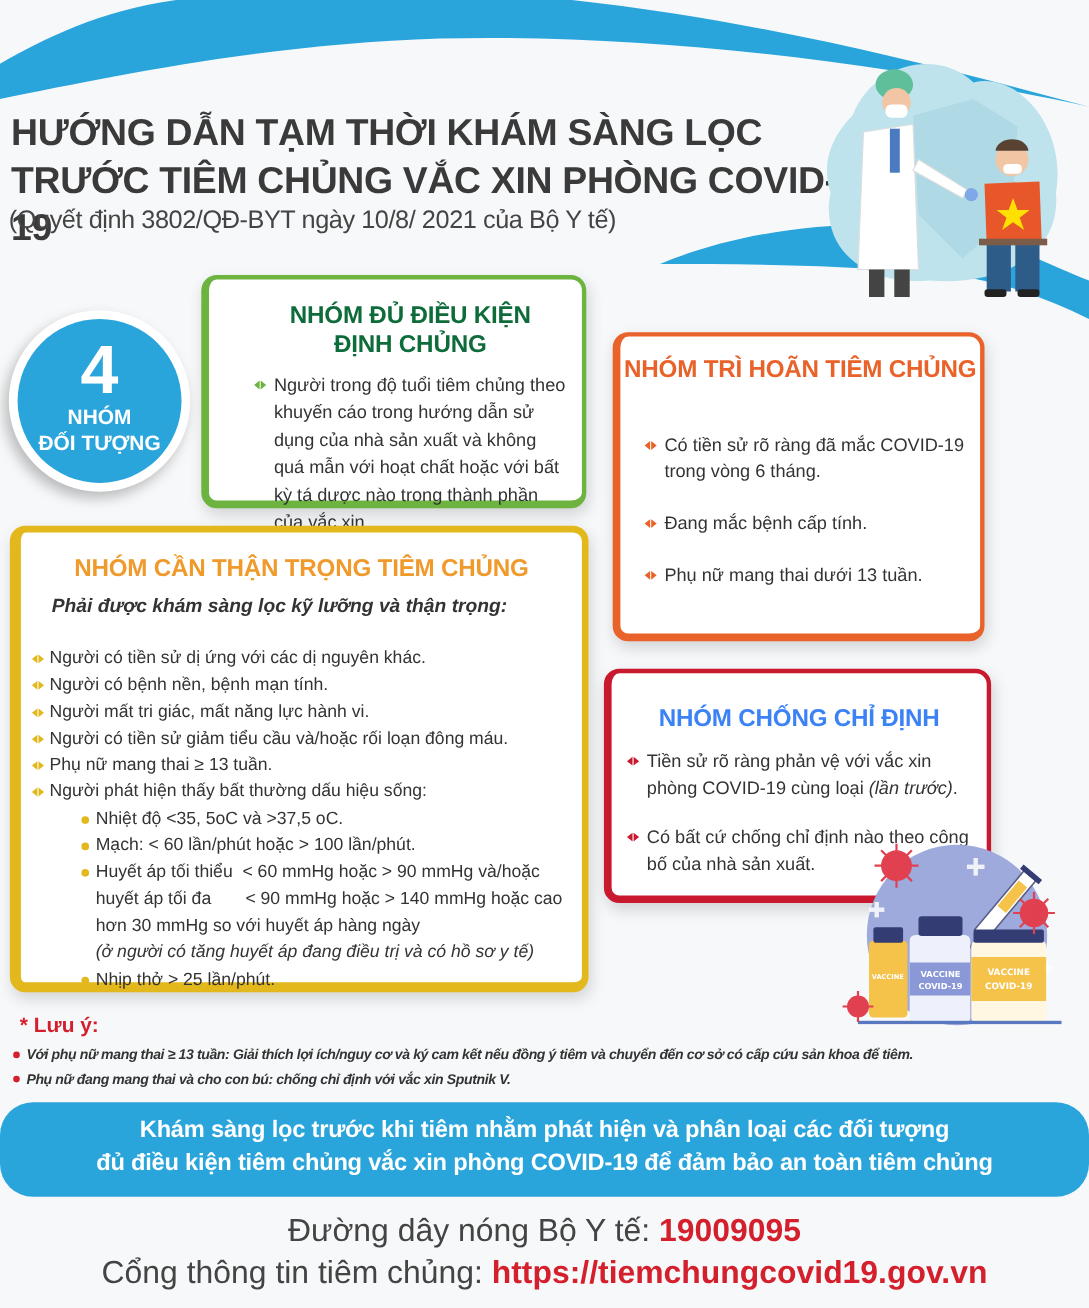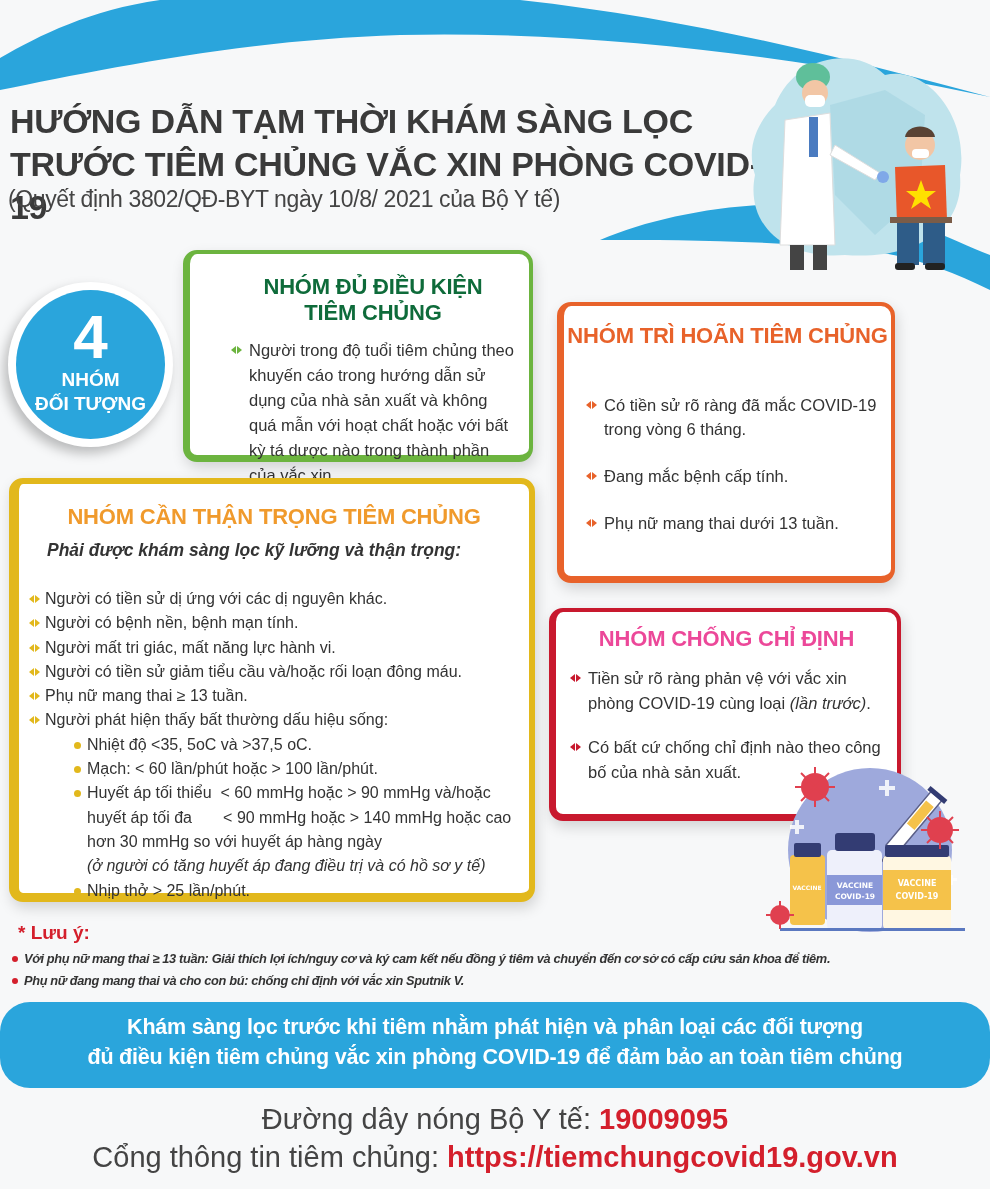--- a/index.html
+++ b/index.html
@@ -49,21 +49,21 @@
   .card-yellow .card-title { color: #f09a2c; font-size: 22px; margin-top: 20px; }
   .card-yellow .lead { font-weight: 700; font-style: italic; font-size: 17.5px; color: #333; margin: 10px 0 0 28px; }
   .card-yellow .bullets { margin: 26px 8px 0 10px; }
   .card-yellow .bullets li { padding-left: 16px; font-size: 16px; line-height: 24.3px; }
   .sub-bullets { list-style: none; margin-left: 28px; }
   .sub-bullets li { position: relative; padding-left: 14px !important; }
   .dot-icon { position: absolute; left: 1px; top: 9px; width: 7px; height: 7px; border-radius: 50%; background: #e2b81c; }
   .italic-note { font-style: italic; }
 
   .card-red { left: 549px; top: 608px; width: 352px; height: 213px; border: 4px solid #c8192e; border-left-width: 7px; border-bottom-width: 7px; --bc: #c8192e; }
-  .card-red .card-title { color: #ec4899; font-size: 22px; margin-top: 14px; }
+  .card-red .card-title { color: #3b82f6; font-size: 22px; margin-top: 28px; }
   .card-red .bullets { margin: 14px 12px 0 14px; }
   .card-red .bullets li { font-size: 16.5px; line-height: 25px; margin-bottom: 19px; }
 
   .illus-bottom { position: absolute; left: 755px; top: 765px; width: 220px; height: 170px; }
 
   
   .note-title { position: absolute; left: 18px; top: 922px; font-weight: 700; font-size: 19px; color: #d41f2c; }
   .notes { position: absolute; left: 12px; top: 948px; list-style: none; }
   .notes li { position: relative; padding-left: 12px; font-size: 12.8px; line-height: 22px; font-style: italic; font-weight: 700; color: #333; letter-spacing: -0.35px; }
   .notes li .dot-red { position: absolute; left: 0; top: 8px; width: 6px; height: 6px; border-radius: 50%; background: #d41f2c; }
@@ -123,21 +123,21 @@
     <div class="circle-inner">
       <span class="circle-num">4</span>
       <span class="circle-label">NHÓM</span>
       <span class="circle-label">ĐỐI TƯỢNG</span>
     </div>
   </div>
 
   <div class="card card-green">
     <div class="card-title">
       <div>NHÓM ĐỦ ĐIỀU KIỆN</div>
-      <div>TIÊM CHỦNG</div>
+      <div>ĐỊNH CHỦNG</div>
     </div>
     <ul class="bullets">
       <li><span class="bullet-icon"></span><span>Người trong độ tuổi tiêm chủng theo khuyến cáo trong hướng dẫn sử dụng của nhà sản xuất và không quá mẫn với hoạt chất hoặc với bất kỳ tá dược nào trong thành phần của vắc xin.</span></li>
     </ul>
   </div>
 
   <div class="card card-orange">
     <div class="card-title">NHÓM TRÌ HOÃN TIÊM CHỦNG</div>
     <ul class="bullets">
       <li><span class="bullet-icon"></span><span>Có tiền sử rõ ràng đã mắc COVID-19 trong vòng 6 tháng.</span></li>

